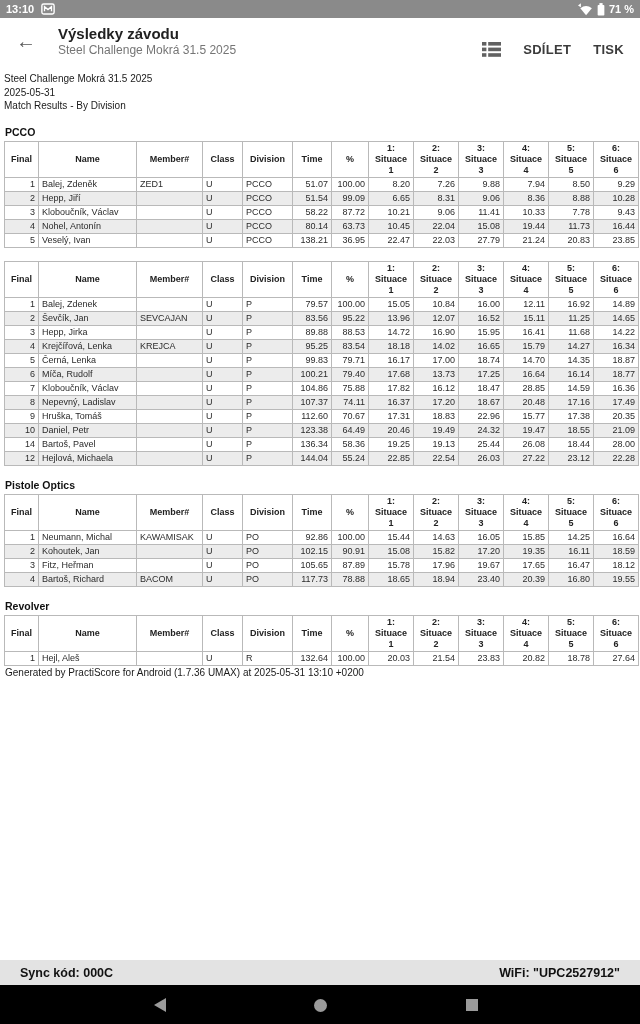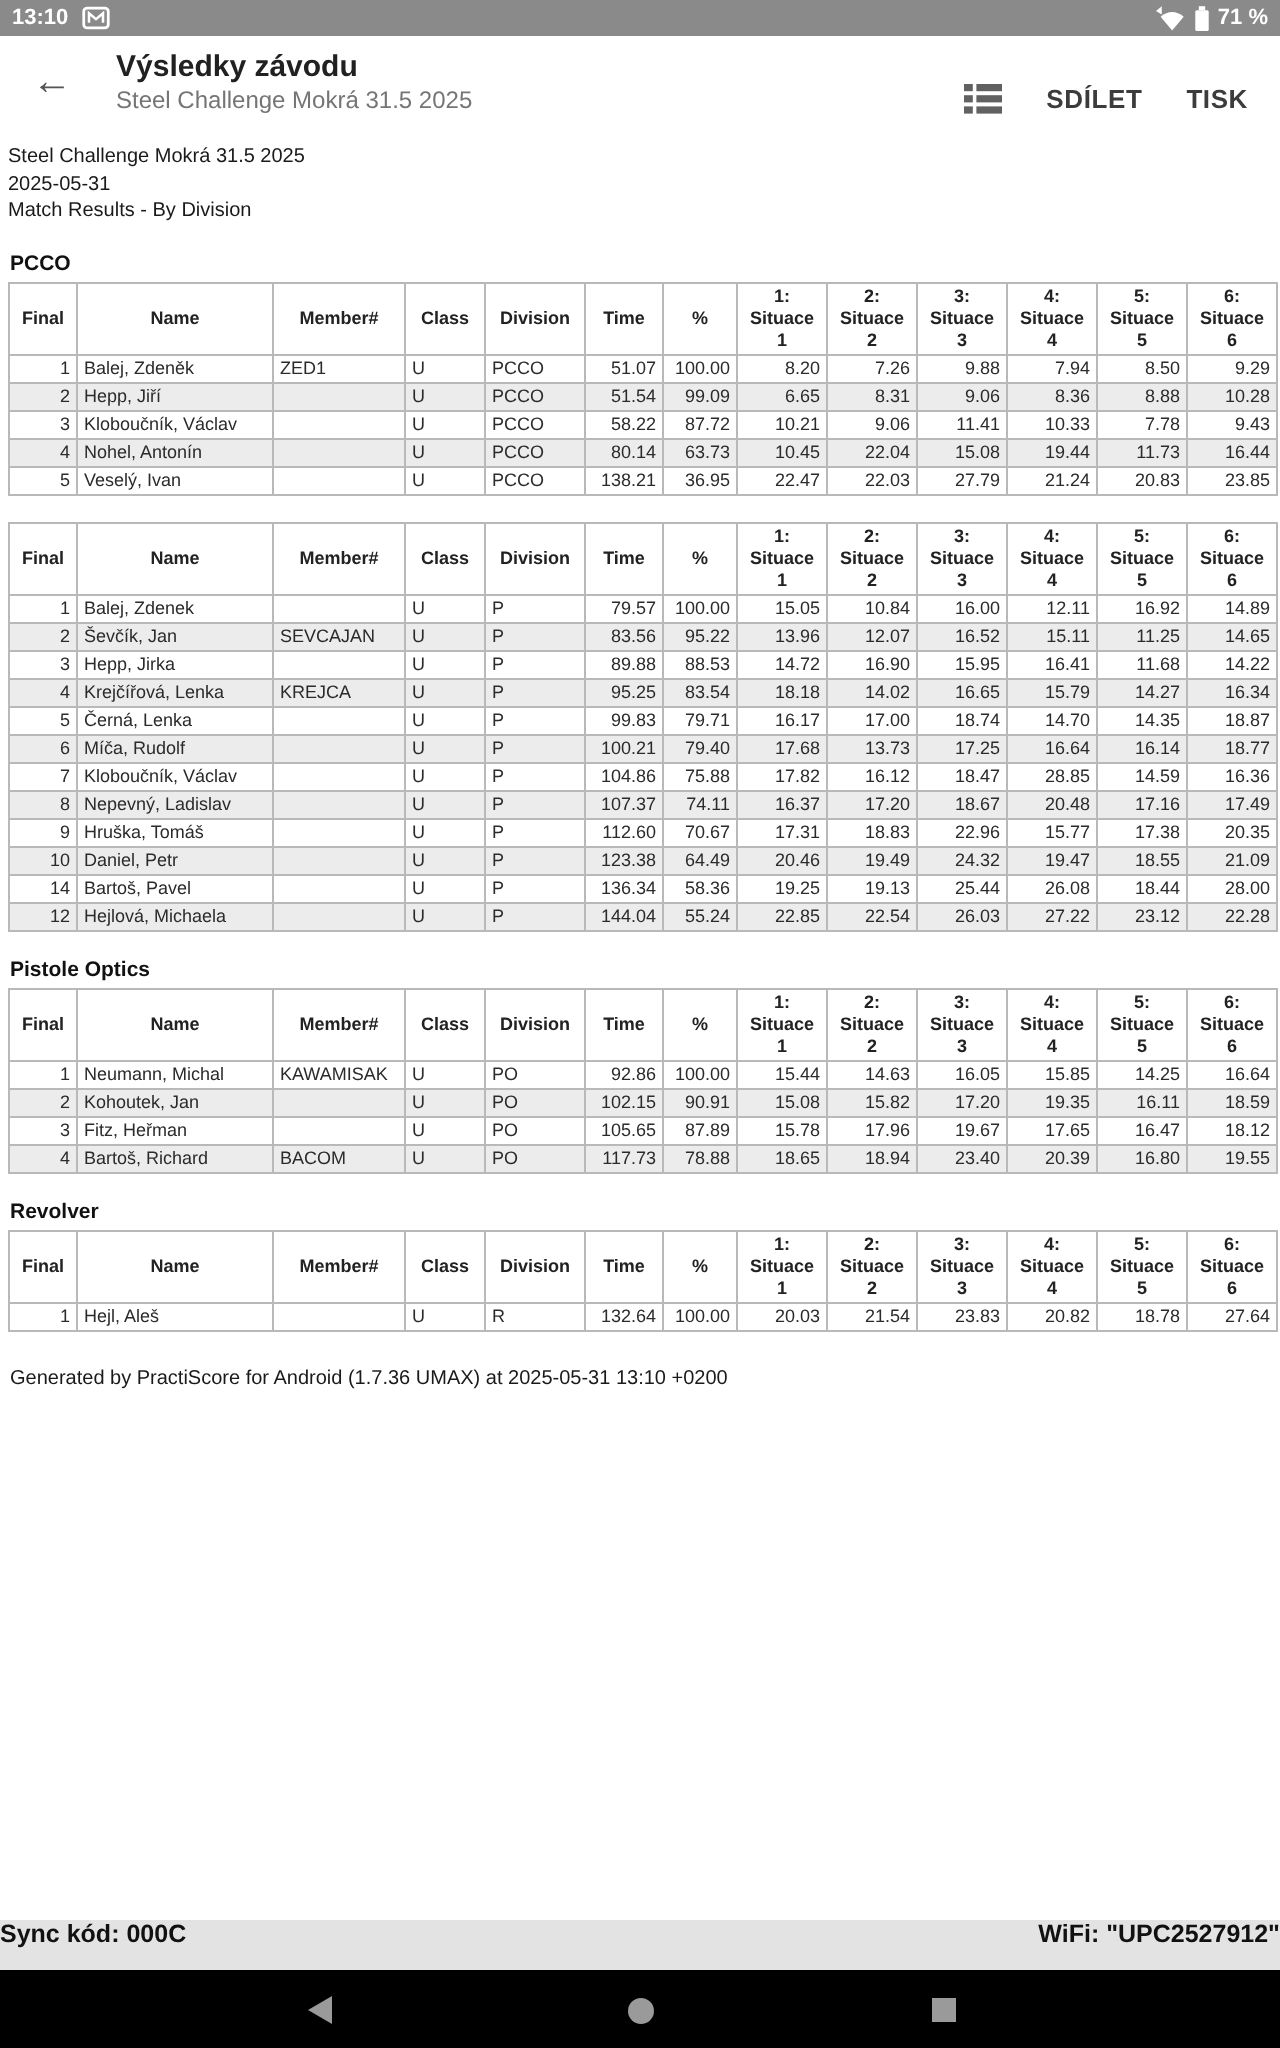--- a/index.html
+++ b/index.html
@@ -30,25 +30,25 @@
     background:#fff; padding:8px 3px 0 4px; overflow:hidden; }
   .report-head { font-size:10px; color:#1a1a1a; line-height:13.5px; }
   .section { margin-top:13px; }
   .section-title { font-size:10.5px; font-weight:bold; color:#111; margin:0 0 3px 1px; }
   table { border-collapse:collapse; table-layout:fixed; width:633px;
     font-size:9px; color:#2b2b2b; }
   th, td { border:1px solid #b9b9b9; padding:1px 3px; line-height:11px; overflow:hidden; }
   th { font-weight:bold; text-align:center; vertical-align:middle; color:#222; }
   td.al { text-align:left; } td.ar { text-align:right; }
   tbody tr:nth-child(even) { background:#ececec; }
-  .generated { font-size:10px; color:#1a1a1a; margin-top:18px; margin-left:1px; }
+  .generated { font-size:10px; color:#1a1a1a; margin-top:1px; margin-left:1px; }
 
   
   .sync-bar { position:absolute; top:960px; left:0; width:640px; height:25px;
-    background:#e3e3e3; display:flex; align-items:flex-start; padding:0 0;
+    background:#e3e3e3; display:flex; align-items:center; padding:0 20px;
     font-size:12.5px; font-weight:bold; color:#111; }
   .sync-right { margin-left:auto; }
 
   
   .nav-bar { position:absolute; top:985px; left:0; width:640px; height:39px; background:#000; }
   .nav-back { position:absolute; left:154px; top:13px; width:0; height:0;
     border-top:7px solid transparent; border-bottom:7px solid transparent;
     border-right:12px solid #9a9a9a; cursor:pointer; }
   .nav-home { position:absolute; left:314px; top:14px; width:13px; height:13px;
     border-radius:50%; background:#9a9a9a; cursor:pointer; }

